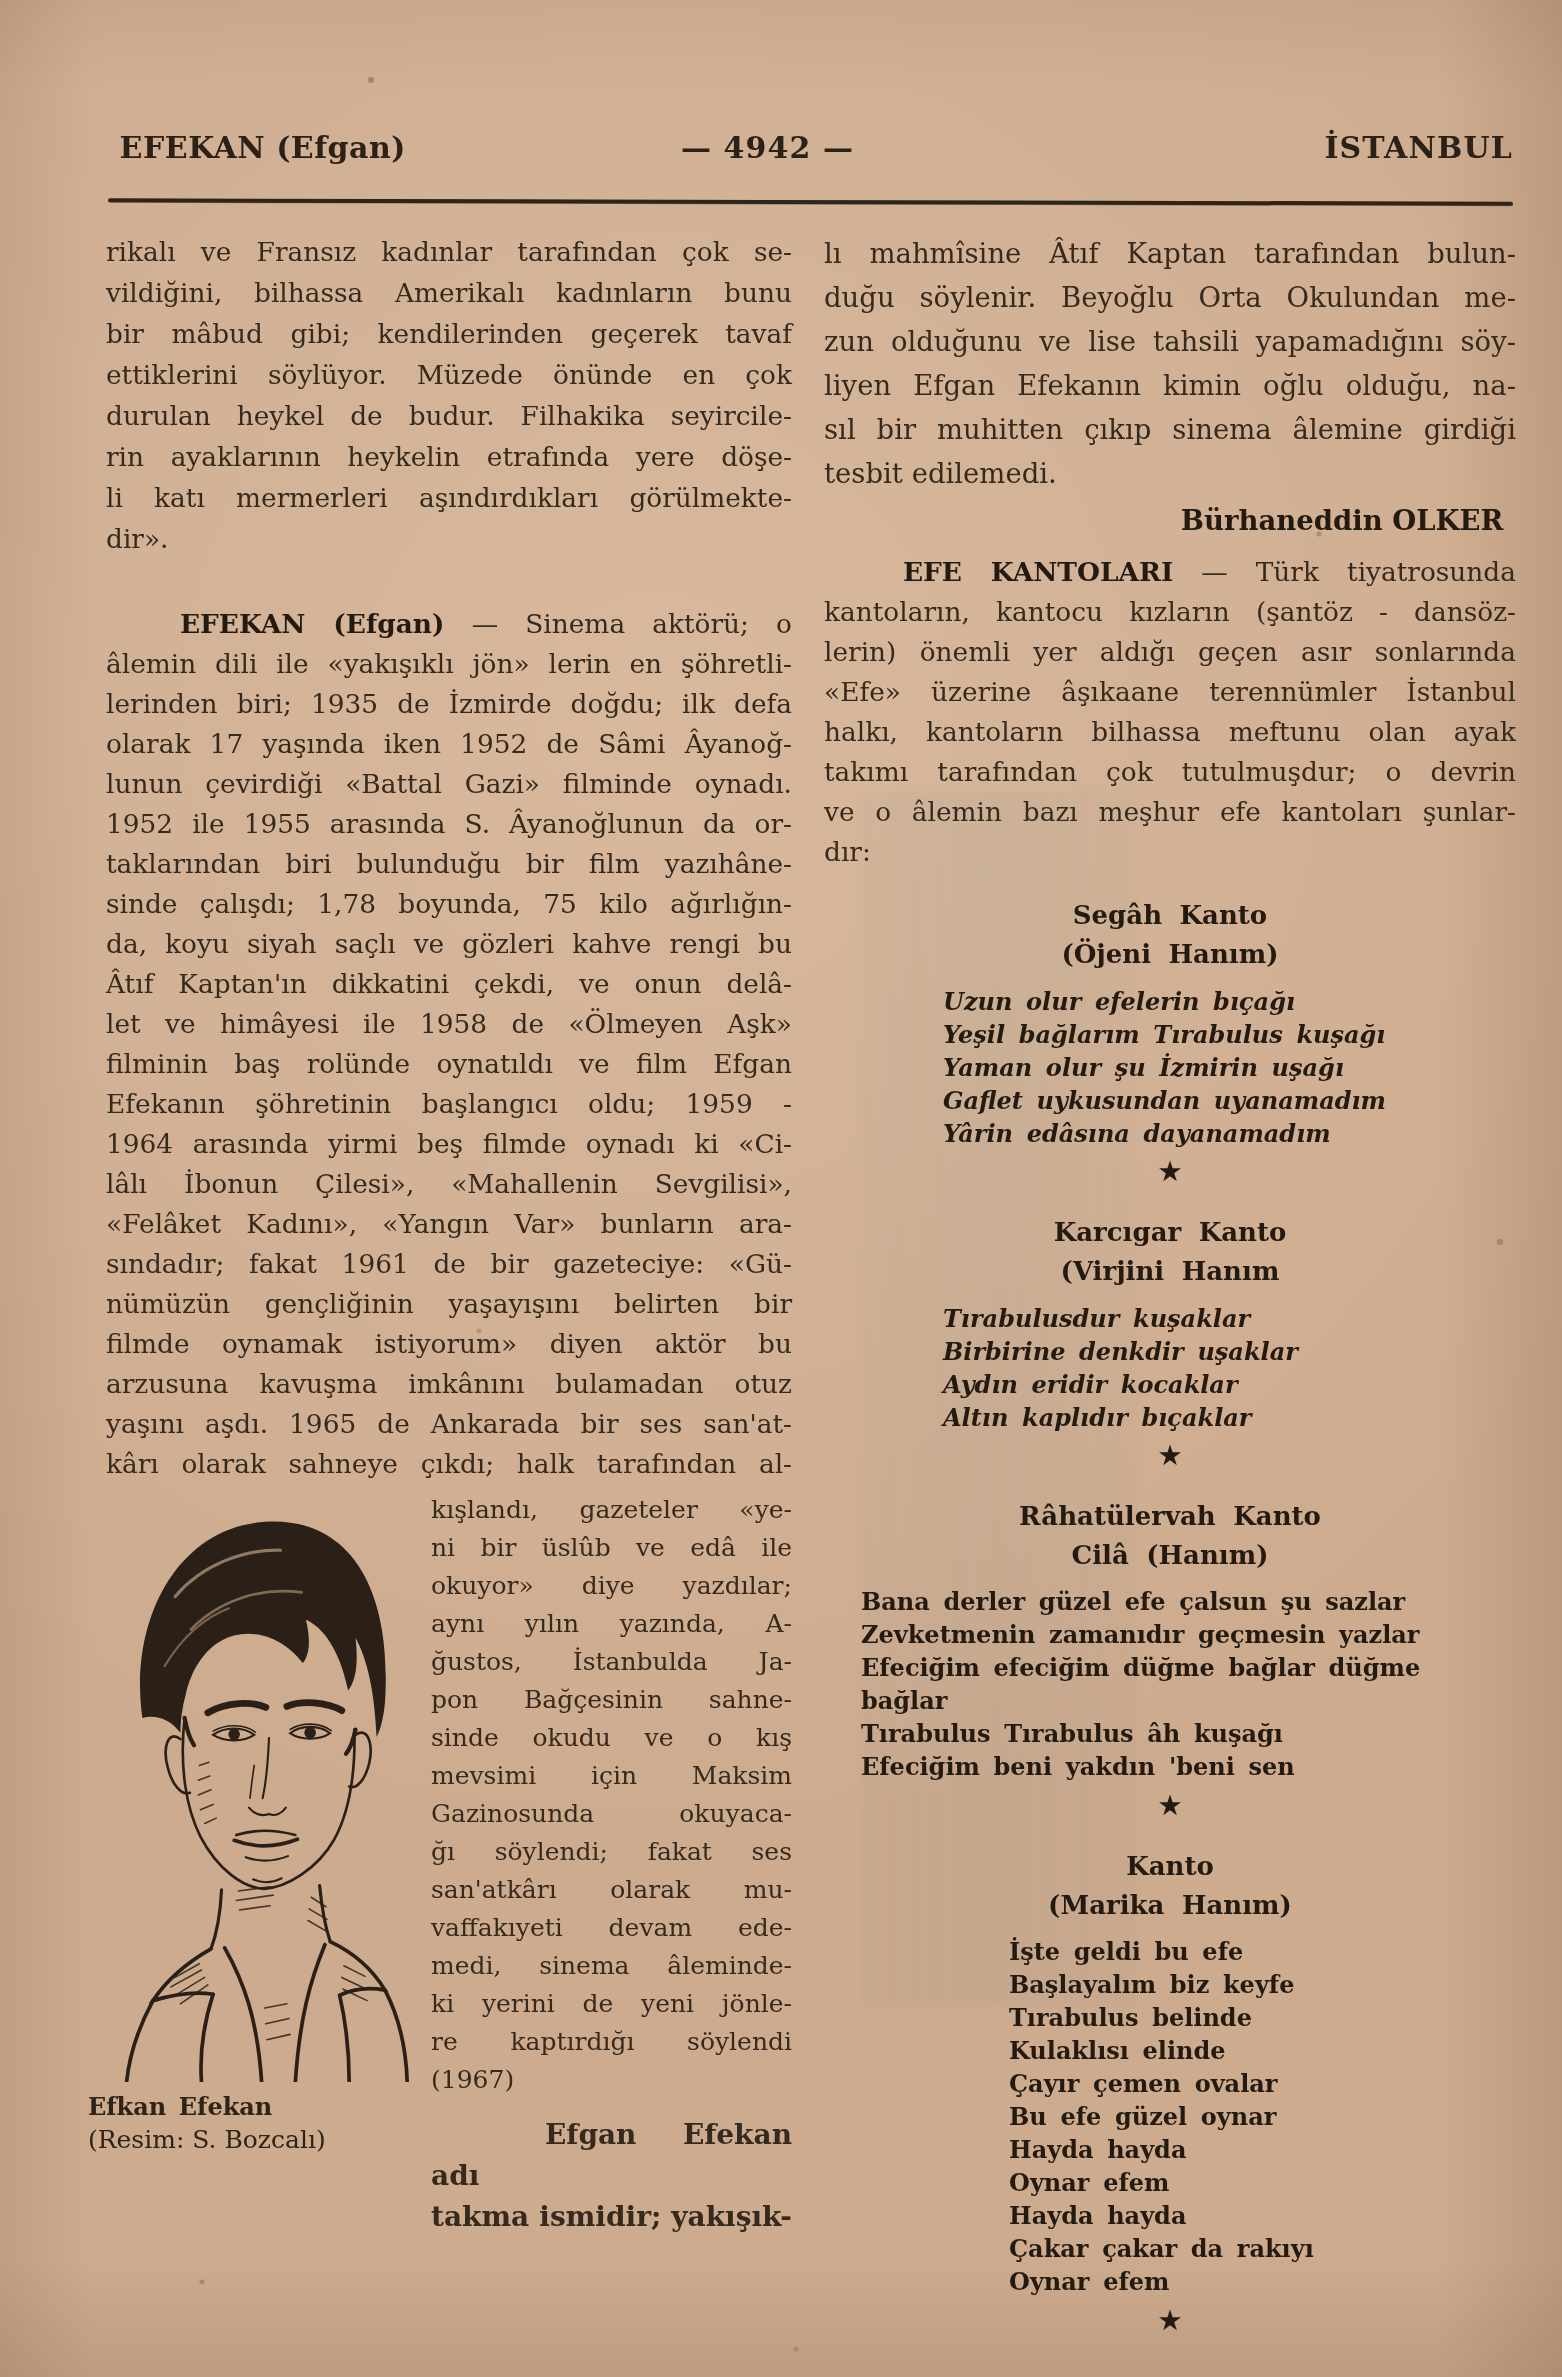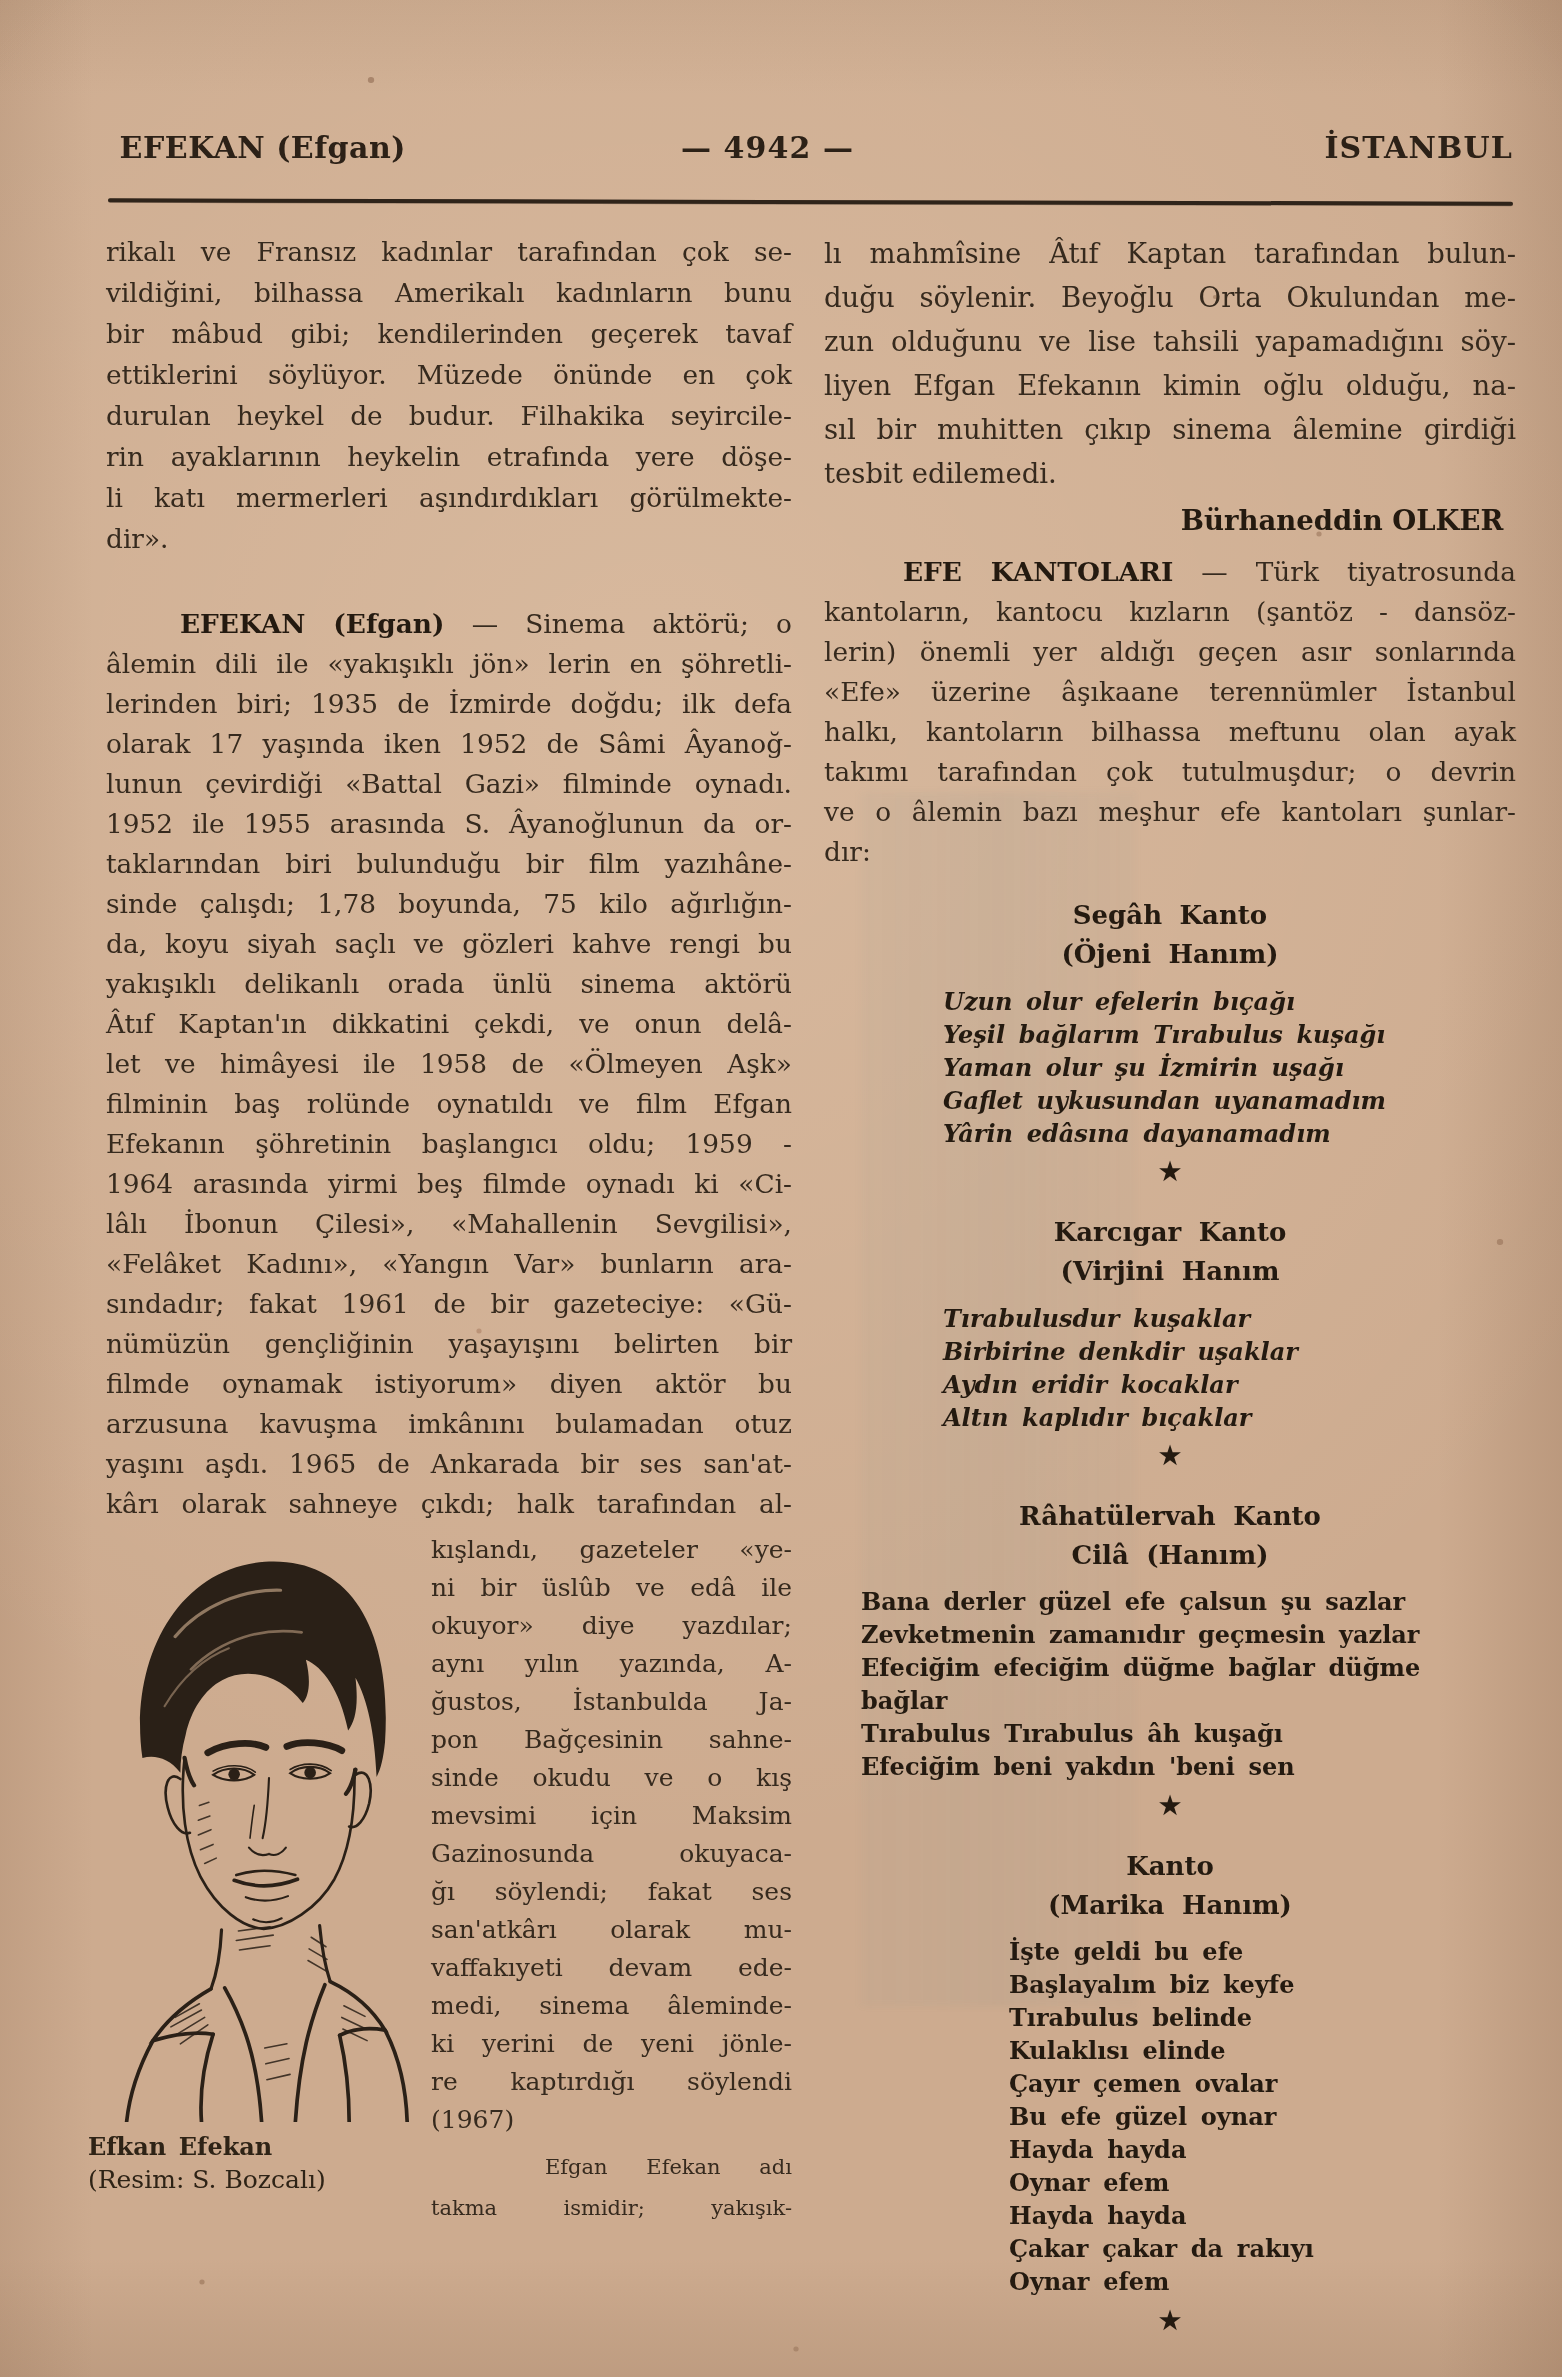--- a/index.html
+++ b/index.html
@@ -47,21 +47,21 @@
   
   .wrap-row{display:flex;margin-top:7.4px;}
   .wrap-left{width:343px;margin-left:-18px;flex:none;}
   .wrap-left svg{display:block;margin:0 auto;}
   .caption{margin-top:8.4px;text-align:left;color:#2e2316;}
   .caption-name{font-size:24px;font-weight:bold;line-height:31px;word-spacing:4.2px;}
   .caption-credit{font-size:25px;line-height:35px;}
   .wrap-right{width:361px;flex:none;font-size:25px;}
   .wrap-right .line{line-height:38px;}
   .wrap-tail{line-height:38px;font-size:25px;}
-  .closing{margin-top:8px;font-size:21px;}
+  .closing{margin-top:15px;font-size:28px;font-weight:bold;}
   .closing .line{line-height:41px;}
   .closing1{text-indent:114px;}
   
   .para1-right{font-size:27.5px;}
   .para1-right .line{line-height:44px;}
   .signature{margin-top:7.4px;font-size:27.5px;font-weight:bold;line-height:37px;text-align:right;padding-right:12.7px;color:#241a10;}
   .entry-right{margin-top:12.7px;font-size:26.4px;}
   .entry-right .line{line-height:40px;}
   .kanto{margin-top:24px;text-align:center;}
   .kanto-title,.kanto-subtitle{font-size:26px;font-weight:bold;line-height:39px;word-spacing:8.4px;color:#241a10;}
@@ -101,21 +101,20 @@
       <div class="line indent"><b>EFEKAN (Efgan)</b><span> — Sinema aktörü; o</span></div>
       <div>
           <div class="line">âlemin dili ile «yakışıklı jön» lerin en şöhretli-</div>
           <div class="line">lerinden biri; 1935 de İzmirde doğdu; ilk defa</div>
           <div class="line">olarak 17 yaşında iken 1952 de Sâmi Âyanoğ-</div>
           <div class="line">lunun çevirdiği «Battal Gazi» filminde oynadı.</div>
           <div class="line">1952 ile 1955 arasında S. Âyanoğlunun da or-</div>
           <div class="line">taklarından biri bulunduğu bir film yazıhâne-</div>
           <div class="line">sinde çalışdı; 1,78 boyunda, 75 kilo ağırlığın-</div>
           <div class="line">da, koyu siyah saçlı ve gözleri kahve rengi bu</div>
-          <div class="line">yakışıklı delikanlı orada ünlü sinema aktörü</div>
           <div class="line">Âtıf Kaptan'ın dikkatini çekdi, ve onun delâ-</div>
           <div class="line">let ve himâyesi ile 1958 de «Ölmeyen Aşk»</div>
           <div class="line">filminin baş rolünde oynatıldı ve film Efgan</div>
           <div class="line">Efekanın şöhretinin başlangıcı oldu; 1959 -</div>
           <div class="line">1964 arasında yirmi beş filmde oynadı ki «Ci-</div>
           <div class="line">lâlı İbonun Çilesi», «Mahallenin Sevgilisi»,</div>
           <div class="line">«Felâket Kadını», «Yangın Var» bunların ara-</div>
           <div class="line">sındadır; fakat 1961 de bir gazeteciye: «Gü-</div>
           <div class="line">nümüzün gençliğinin yaşayışını belirten bir</div>
           <div class="line">filmde oynamak istiyorum» diyen aktör bu</div>

